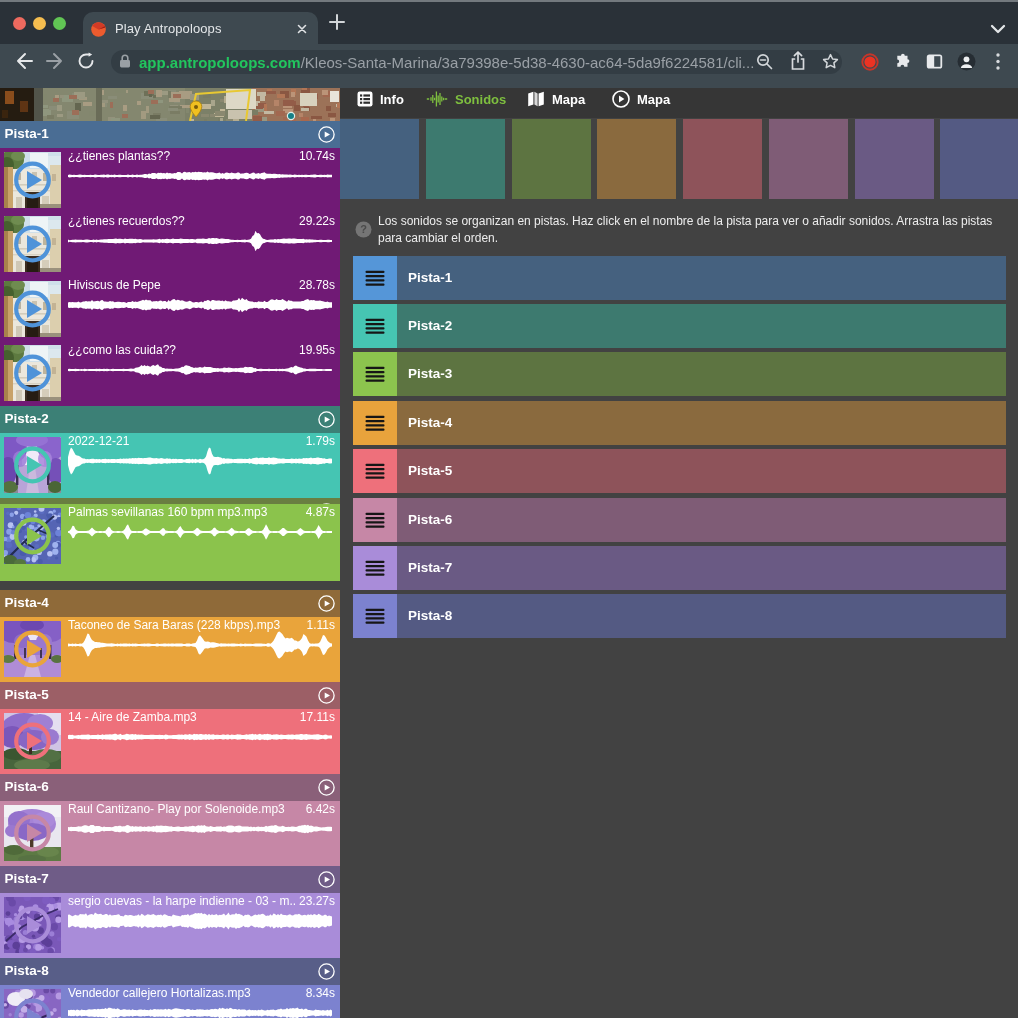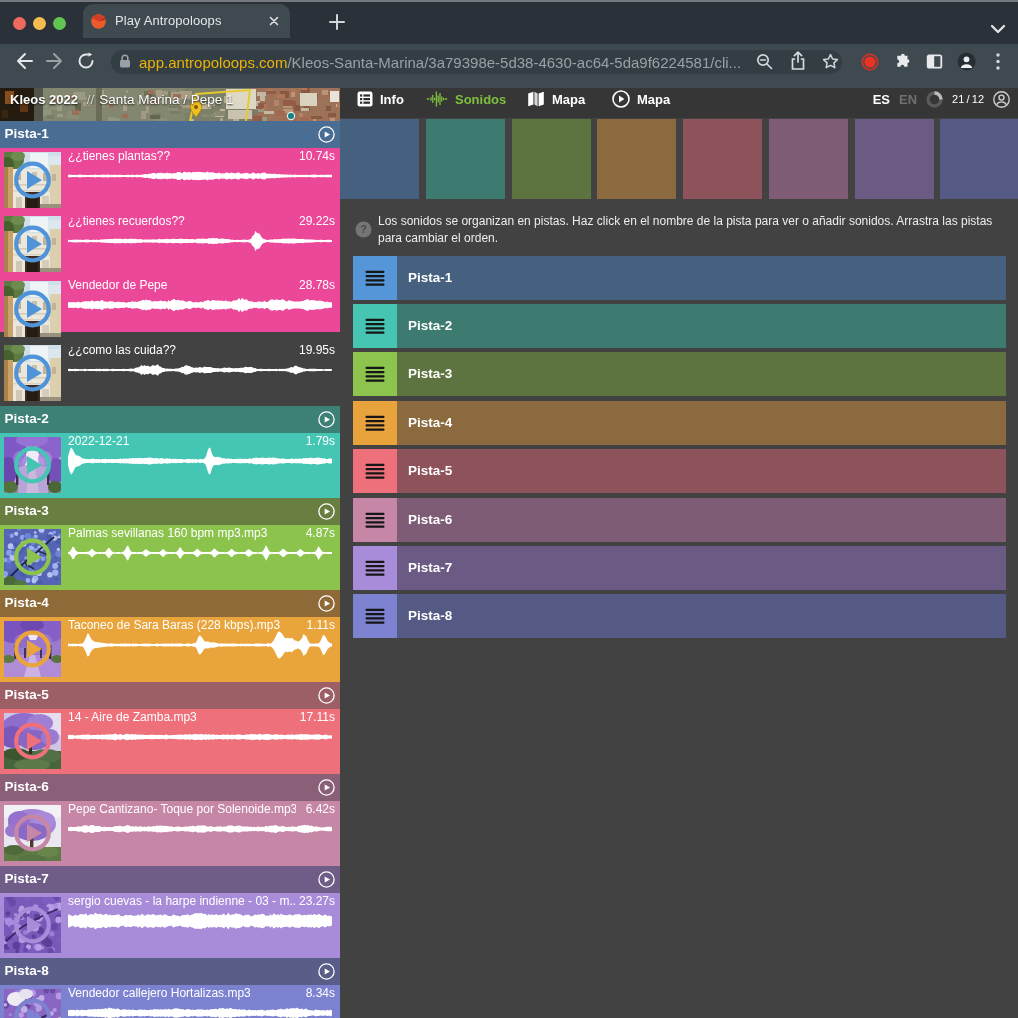--- a/index.html
+++ b/index.html
@@ -1,29 +1,29 @@
 <!DOCTYPE html>
 <html><head><meta charset="utf-8">
 <style>
 *{margin:0;padding:0;box-sizing:border-box}
 html,body{width:1018px;height:1018px;overflow:hidden;background:#424242;font-family:"Liberation Sans",sans-serif}
 #win{position:relative;width:1018px;height:1018px}
 
 #tabstrip{position:absolute;left:0;top:0;width:1018px;height:44px;background:#2a3138}
 .tl{position:absolute;top:17px;width:13px;height:13px;border-radius:50%}
-#tab{position:absolute;left:83px;top:4px;width:207px;height:34px;background:#3e4950;border-radius:10px 10px 0 0}
+#tab{position:absolute;left:83px;top:12px;width:235px;height:34px;background:#3e4950;border-radius:10px 10px 0 0}
 #tab .fav{position:absolute;left:8px;top:10px}
 #tab .ttl{position:absolute;left:32px;top:9px;font-size:13px;color:#e4e7e9;letter-spacing:.1px}
 #tab .cx{position:absolute;right:9px;top:10px}
 #plus{position:absolute;left:327px;top:12px}
 #chev{position:absolute;left:990px;top:20px}
 #addr{position:absolute;left:0;top:44px;width:1018px;height:44px;background:#3e4950}
 #pill{position:absolute;left:111px;top:6px;width:731px;height:24px;border-radius:12px;background:#333d44}
 #url{position:absolute;left:28px;top:4px;font-size:15px;color:#9aa0a6;white-space:nowrap}
-#url b{color:#eab308;font-weight:normal}
+#url b{color:#22c55e;font-weight:bold}
 .aicon{position:absolute;top:0}
 
 #apphdr{position:absolute;left:0;top:88px;width:1018px;height:33px;background:#363636}
 #photo{position:absolute;left:0;top:0;width:340px;height:33px;overflow:hidden}
 #crumbs{position:absolute;left:10px;top:-5.5px;height:33px;line-height:33px;color:#fff;font-size:13.5px;text-shadow:0 1px 2px rgba(0,0,0,.8);white-space:nowrap}
 #crumbs b{font-size:13px}
 #crumbs .sep{color:#ddd;margin:0 5px}
 .nav{position:absolute;top:-5.5px;height:33px;display:flex;align-items:center;gap:7px;color:#fff;font-size:13px;font-weight:bold}
 .nav.grn{color:#7ebf3f}
 #hdr-right{position:absolute;right:8px;top:-5.5px;height:33px;display:flex;align-items:center;gap:9px}
@@ -283,21 +283,20 @@
           <rect x="2" y="22" width="6" height="8" fill="#3a240e"></rect>
           <rect x="226" y="1" width="30" height="20" fill="#ddd8c6"></rect>
           <rect x="228" y="22" width="24" height="9" fill="#c9c2ae"></rect>
           <rect x="300" y="5" width="17" height="13" fill="#d8d2be"></rect>
           <path d="M190,33 L196,6 L250,2 L246,33" fill="none" stroke="#e8c832" stroke-width="2"></path>
           <circle cx="291" cy="28" r="3.6" fill="#157f86" stroke="#dceee8" stroke-width="1.2"></circle>
           <path d="M196,13 c-3.6,0 -5.8,2.6 -5.8,5.6 c0,4.2 5.8,10.4 5.8,10.4 c0,0 5.8,-6.2 5.8,-10.4 c0,-3 -2.2,-5.6 -5.8,-5.6 Z" fill="#f0c020" stroke="#a87f10" stroke-width="0.8"></path>
           <circle cx="196" cy="19" r="2" fill="#7a5c0a"></circle>
           <rect x="330" y="3" width="9" height="11" fill="#e8e4da"></rect>
         </svg></div>
-<div id="crumbs"><b>Kleos 2022</b><span class="sep">&nbsp;//</span>Santa Marina / Pepe 1</div>
 <div class="nav" style="left:357px">
         <svg width="16" height="16" viewBox="0 0 16 16">
           <rect x="0.5" y="0.5" width="15" height="15" rx="2.2" fill="#fff"></rect>
           <rect x="3" y="3.4" width="2.2" height="2.2" fill="#2e2e2e"></rect>
           <rect x="6.4" y="3.4" width="6.6" height="2.2" fill="#2e2e2e"></rect>
           <rect x="3" y="7" width="2.2" height="2.2" fill="#2e2e2e"></rect>
           <rect x="6.4" y="7" width="6.6" height="2.2" fill="#2e2e2e"></rect>
           <rect x="3" y="10.6" width="2.2" height="2.2" fill="#2e2e2e"></rect>
           <rect x="6.4" y="10.6" width="6.6" height="2.2" fill="#2e2e2e"></rect>
         </svg>
@@ -318,44 +317,30 @@
         </svg>
         <span>Mapa</span>
       </div>
 <div class="nav" style="left:612px">
         <svg width="18" height="18" viewBox="0 0 18 18">
           <circle cx="9" cy="9" r="8" fill="none" stroke="#fff" stroke-width="1.6"></circle>
           <path d="M7,5.6 L12.4,9 L7,12.4 Z" fill="#fff"></path>
         </svg>
         <span>Mapa</span>
       </div>
-<div id="hdr-right">
-        <span class="es">ES</span>
-        <span class="en">EN</span>
-        <svg width="17" height="17" viewBox="0 0 17 17">
-          <circle cx="8.5" cy="8.5" r="6.5" fill="none" stroke="#5a5a5a" stroke-width="3.4"></circle>
-          <path d="M8.5,2 A6.5,6.5 0 0,1 15,8.5" fill="none" stroke="#b9bdc1" stroke-width="3.4"></path>
-        </svg>
-        <span class="cnt">21 / 12</span>
-        <svg width="17" height="17" viewBox="0 0 17 17">
-          <circle cx="8.5" cy="8.5" r="7.7" fill="none" stroke="#cfcfcf" stroke-width="1.4"></circle>
-          <circle cx="8.5" cy="6.6" r="2.5" fill="none" stroke="#cfcfcf" stroke-width="1.4"></circle>
-          <path d="M3.6,13.8 a5.2,4.4 0 0,1 9.8,0" fill="none" stroke="#cfcfcf" stroke-width="1.4"></path>
-        </svg>
-      </div>
 </div>
     <div id="sidebar">
 <div class="shdr" style="top:0px;background:#4a6d94">
         <span>Pista-1</span>
         <span class="hplay"><svg width="17" height="17" viewBox="0 0 17 17">
             <circle cx="8.5" cy="8.5" r="7.6" fill="none" stroke="#fff" stroke-width="1.3"></circle>
             <path d="M6.7,5.4 L12,8.5 L6.7,11.6 Z" fill="#fff"></path>
           </svg></span>
       </div>
-<div class="sclips" style="top:27px;height:184px;background:#ec4899">
+<div class="sclips" style="top:27px;height:258px;background:#701a75">
 <div class="clip" style="top:0.0px;height:64.5px">
           <div class="th"><svg width="57" height="56" viewBox="0 0 57 56">
 <rect width="57" height="56" fill="#e8e4d8"></rect>
 <rect x="0" y="0" width="57" height="19" fill="#cfe0ea"></rect>
 <rect x="26" y="1" width="18" height="15" fill="#eef4f6"></rect>
 <rect x="44" y="4" width="13" height="13" fill="#dce8ee"></rect>
 <ellipse cx="8" cy="8" rx="12" ry="10" fill="#5d7a40"></ellipse>
 <ellipse cx="3" cy="13" rx="7" ry="8" fill="#46602e"></ellipse>
 <ellipse cx="14" cy="4" rx="7" ry="5" fill="#6f8c50"></ellipse>
 <rect x="0" y="15" width="9" height="41" fill="#c8a269"></rect>
@@ -438,21 +423,21 @@
 <rect x="48" y="22" width="4" height="7" fill="#c3b394"></rect>
 <rect x="9" y="32" width="37" height="1.6" fill="#d2ccbc"></rect>
 <rect x="9" y="38" width="37" height="1.4" fill="#d8d2c2"></rect>
 <rect x="12" y="45" width="6" height="11" fill="#cfc8b6"></rect>
 <rect x="38" y="44" width="7" height="12" fill="#d5cdba"></rect>
 <rect x="36" y="52" width="21" height="4" fill="#9a917c"></rect>
 </svg><svg class="pov" width="57" height="56" viewBox="0 0 57 56">
               <circle cx="28.5" cy="28" r="16.3" fill="none" stroke="#4f93d9" stroke-width="4.2"></circle>
               <path d="M23,19 L38,28 L23,37 Z" fill="#4f93d9"></path>
             </svg></div>
-          <div class="ct">Vendedor de Pepe</div>
+          <div class="ct">Hiviscus de Pepe</div>
           <div class="cd">28.78s</div>
           <svg class="wav" width="264" height="28" viewBox="0 0 264 28">
             <path d="M0.0,11.4 L1.5,11.0 L3.0,11.2 L4.5,10.9 L6.0,11.2 L7.5,11.3 L9.0,11.3 L10.5,10.6 L12.0,11.4 L13.5,11.2 L15.0,10.6 L16.5,10.6 L18.0,9.9 L19.5,10.5 L21.0,10.3 L22.5,10.6 L24.0,8.9 L25.5,10.4 L27.0,10.2 L28.5,10.0 L30.0,9.8 L31.5,10.4 L33.0,9.3 L34.5,8.9 L36.0,10.6 L37.5,10.4 L39.0,10.7 L40.5,10.7 L42.0,10.0 L43.5,10.5 L45.0,10.2 L46.5,11.2 L48.0,10.9 L49.5,10.7 L51.0,10.7 L52.5,11.1 L54.0,11.3 L55.5,11.0 L57.0,11.2 L58.5,11.9 L60.0,10.9 L61.5,11.1 L63.0,11.0 L64.5,10.0 L66.0,11.0 L67.5,10.4 L69.0,11.0 L70.5,10.4 L72.0,10.1 L73.5,9.4 L75.0,8.7 L76.5,9.4 L78.0,8.6 L79.5,9.2 L81.0,9.2 L82.5,9.3 L84.0,10.8 L85.5,10.2 L87.0,10.3 L88.5,10.1 L90.0,10.4 L91.5,9.8 L93.0,9.5 L94.5,10.6 L96.0,10.0 L97.5,10.1 L99.0,11.3 L100.5,9.1 L102.0,10.6 L103.5,9.2 L105.0,8.3 L106.5,8.0 L108.0,9.5 L109.5,8.8 L111.0,9.1 L112.5,9.8 L114.0,9.3 L115.5,9.8 L117.0,10.5 L118.5,10.8 L120.0,10.5 L121.5,9.7 L123.0,10.3 L124.5,11.3 L126.0,11.4 L127.5,11.1 L129.0,10.9 L130.5,11.5 L132.0,11.1 L133.5,10.5 L135.0,11.4 L136.5,9.7 L138.0,10.0 L139.5,8.9 L141.0,9.3 L142.5,10.5 L144.0,8.9 L145.5,9.1 L147.0,9.5 L148.5,9.8 L150.0,9.4 L151.5,9.4 L153.0,10.0 L154.5,9.4 L156.0,10.4 L157.5,9.3 L159.0,10.3 L160.5,10.2 L162.0,10.6 L163.5,10.7 L165.0,9.4 L166.5,9.5 L168.0,9.2 L169.5,8.9 L171.0,6.8 L172.5,9.3 L174.0,6.8 L175.5,8.1 L177.0,9.0 L178.5,8.1 L180.0,9.7 L181.5,10.3 L183.0,10.5 L184.5,10.4 L186.0,11.3 L187.5,11.1 L189.0,11.2 L190.5,10.3 L192.0,10.7 L193.5,10.8 L195.0,11.0 L196.5,9.7 L198.0,10.9 L199.5,10.9 L201.0,10.0 L202.5,8.7 L204.0,8.3 L205.5,8.7 L207.0,9.2 L208.5,8.1 L210.0,8.9 L211.5,9.1 L213.0,8.9 L214.5,8.0 L216.0,8.9 L217.5,9.8 L219.0,10.7 L220.5,9.0 L222.0,9.8 L223.5,9.8 L225.0,10.5 L226.5,10.4 L228.0,10.4 L229.5,10.5 L231.0,10.6 L232.5,10.6 L234.0,10.0 L235.5,10.1 L237.0,9.1 L238.5,8.6 L240.0,7.9 L241.5,9.6 L243.0,9.0 L244.5,9.2 L246.0,9.0 L247.5,9.7 L249.0,9.7 L250.5,9.7 L252.0,9.6 L253.5,10.1 L255.0,10.2 L256.5,10.8 L258.0,10.9 L259.5,10.5 L261.0,11.2 L262.5,11.2 L264.0,11.3 L264.0,16.7 L262.5,16.8 L261.0,16.8 L259.5,17.5 L258.0,17.1 L256.5,17.2 L255.0,17.8 L253.5,17.9 L252.0,18.4 L250.5,18.3 L249.0,18.3 L247.5,18.3 L246.0,19.0 L244.5,18.8 L243.0,19.0 L241.5,18.4 L240.0,20.1 L238.5,19.4 L237.0,18.9 L235.5,17.9 L234.0,18.0 L232.5,17.4 L231.0,17.4 L229.5,17.5 L228.0,17.6 L226.5,17.6 L225.0,17.5 L223.5,18.2 L222.0,18.2 L220.5,19.0 L219.0,17.3 L217.5,18.2 L216.0,19.1 L214.5,20.0 L213.0,19.1 L211.5,18.9 L210.0,19.1 L208.5,19.9 L207.0,18.8 L205.5,19.3 L204.0,19.7 L202.5,19.3 L201.0,18.0 L199.5,17.1 L198.0,17.1 L196.5,18.3 L195.0,17.0 L193.5,17.2 L192.0,17.3 L190.5,17.7 L189.0,16.8 L187.5,16.9 L186.0,16.7 L184.5,17.6 L183.0,17.5 L181.5,17.7 L180.0,18.3 L178.5,19.9 L177.0,19.0 L175.5,19.9 L174.0,21.2 L172.5,18.7 L171.0,21.2 L169.5,19.1 L168.0,18.8 L166.5,18.5 L165.0,18.6 L163.5,17.3 L162.0,17.4 L160.5,17.8 L159.0,17.7 L157.5,18.7 L156.0,17.6 L154.5,18.6 L153.0,18.0 L151.5,18.6 L150.0,18.6 L148.5,18.2 L147.0,18.5 L145.5,18.9 L144.0,19.1 L142.5,17.5 L141.0,18.7 L139.5,19.1 L138.0,18.0 L136.5,18.3 L135.0,16.6 L133.5,17.5 L132.0,16.9 L130.5,16.5 L129.0,17.1 L127.5,16.9 L126.0,16.6 L124.5,16.7 L123.0,17.7 L121.5,18.3 L120.0,17.5 L118.5,17.2 L117.0,17.5 L115.5,18.2 L114.0,18.7 L112.5,18.2 L111.0,18.9 L109.5,19.2 L108.0,18.5 L106.5,20.0 L105.0,19.7 L103.5,18.8 L102.0,17.4 L100.5,18.9 L99.0,16.7 L97.5,17.9 L96.0,18.0 L94.5,17.4 L93.0,18.5 L91.5,18.2 L90.0,17.6 L88.5,17.9 L87.0,17.7 L85.5,17.8 L84.0,17.2 L82.5,18.7 L81.0,18.8 L79.5,18.8 L78.0,19.4 L76.5,18.6 L75.0,19.3 L73.5,18.6 L72.0,17.9 L70.5,17.6 L69.0,17.0 L67.5,17.6 L66.0,17.0 L64.5,18.0 L63.0,17.0 L61.5,16.9 L60.0,17.1 L58.5,16.1 L57.0,16.8 L55.5,17.0 L54.0,16.7 L52.5,16.9 L51.0,17.3 L49.5,17.3 L48.0,17.1 L46.5,16.8 L45.0,17.8 L43.5,17.5 L42.0,18.0 L40.5,17.3 L39.0,17.3 L37.5,17.6 L36.0,17.4 L34.5,19.1 L33.0,18.7 L31.5,17.6 L30.0,18.2 L28.5,18.0 L27.0,17.8 L25.5,17.6 L24.0,19.1 L22.5,17.4 L21.0,17.7 L19.5,17.5 L18.0,18.1 L16.5,17.4 L15.0,17.4 L13.5,16.8 L12.0,16.6 L10.5,17.4 L9.0,16.7 L7.5,16.7 L6.0,16.8 L4.5,17.1 L3.0,16.8 L1.5,17.0 L0.0,16.6 Z" fill="#fff"></path>
           </svg>
         </div>
 <div class="clip" style="top:193.5px;height:64.5px">
           <div class="th"><svg width="57" height="56" viewBox="0 0 57 56">
 <rect width="57" height="56" fill="#e8e4d8"></rect>
 <rect x="0" y="0" width="57" height="19" fill="#cfe0ea"></rect>
 <rect x="26" y="1" width="18" height="15" fill="#eef4f6"></rect>
@@ -523,21 +508,21 @@
           </svg>
         </div>
 </div>
 <div class="shdr" style="top:377px;background:#697e41">
         <span>Pista-3</span>
         <span class="hplay"><svg width="17" height="17" viewBox="0 0 17 17">
             <circle cx="8.5" cy="8.5" r="7.6" fill="none" stroke="#fff" stroke-width="1.3"></circle>
             <path d="M6.7,5.4 L12,8.5 L6.7,11.6 Z" fill="#fff"></path>
           </svg></span>
       </div>
-<div class="sclips" style="top:404px;height:65px;background:#8bc34c">
+<div class="sclips" style="top:383px;height:77px;background:#8bc34c">
 <div class="clip" style="top:0.0px;height:65.0px">
           <div class="th"><svg width="57" height="56" viewBox="0 0 57 56">
               <rect width="57" height="56" fill="#5565b4"></rect>
               <circle cx="18.5" cy="8.4" r="2.6" fill="#8ba0e8"></circle>
               <circle cx="46.8" cy="5.3" r="2.5" fill="#9fb2ee"></circle>
               <circle cx="12.2" cy="4.8" r="2.1" fill="#b7c2f2"></circle>
               <circle cx="5.2" cy="23.8" r="3.0" fill="#8ba0e8"></circle>
               <circle cx="54.0" cy="35.3" r="2.5" fill="#8ba0e8"></circle>
               <circle cx="32.9" cy="22.2" r="3.3" fill="#8ba0e8"></circle>
               <circle cx="31.7" cy="7.5" r="2.1" fill="#9fb2ee"></circle>
@@ -727,21 +712,21 @@
 <ellipse cx="8" cy="26" rx="7" ry="6" fill="#9a78d0"></ellipse>
 <rect x="26" y="31" width="3.4" height="13" fill="#4c3a28"></rect>
 <rect x="0" y="42" width="57" height="14" fill="#5d7a44"></rect>
 <ellipse cx="10" cy="45" rx="10" ry="5" fill="#4f6a3a"></ellipse>
 <ellipse cx="44" cy="47" rx="11" ry="5" fill="#68854c"></ellipse>
 <ellipse cx="28" cy="54" rx="14" ry="4" fill="#577243"></ellipse>
 </svg><svg class="pov" width="57" height="56" viewBox="0 0 57 56">
               <circle cx="28.5" cy="28" r="16.3" fill="none" stroke="#c687a6" stroke-width="4.2"></circle>
               <path d="M23,19 L38,28 L23,37 Z" fill="#c687a6"></path>
             </svg></div>
-          <div class="ct">Pepe Cantizano- Toque por Solenoide.mp3</div>
+          <div class="ct">Raul Cantizano- Play por Solenoide.mp3</div>
           <div class="cd">6.42s</div>
           <svg class="wav" width="264" height="28" viewBox="0 0 264 28">
             <path d="M0.0,12.1 L1.5,12.3 L3.0,11.8 L4.5,12.1 L6.0,11.9 L7.5,11.9 L9.0,11.7 L10.5,11.3 L12.0,11.4 L13.5,11.4 L15.0,10.8 L16.5,10.3 L18.0,10.3 L19.5,10.8 L21.0,11.2 L22.5,9.9 L24.0,10.1 L25.5,10.1 L27.0,11.3 L28.5,11.0 L30.0,11.0 L31.5,10.9 L33.0,11.7 L34.5,12.2 L36.0,11.6 L37.5,12.0 L39.0,12.1 L40.5,12.0 L42.0,12.1 L43.5,12.2 L45.0,11.9 L46.5,11.3 L48.0,11.0 L49.5,11.3 L51.0,10.8 L52.5,10.8 L54.0,11.4 L55.5,11.2 L57.0,11.2 L58.5,10.2 L60.0,9.9 L61.5,10.7 L63.0,11.5 L64.5,11.1 L66.0,11.7 L67.5,11.2 L69.0,11.6 L70.5,11.8 L72.0,11.2 L73.5,11.6 L75.0,11.9 L76.5,11.6 L78.0,11.9 L79.5,11.6 L81.0,11.3 L82.5,11.8 L84.0,11.4 L85.5,11.1 L87.0,11.4 L88.5,10.4 L90.0,10.7 L91.5,10.7 L93.0,10.6 L94.5,10.7 L96.0,11.1 L97.5,10.7 L99.0,11.1 L100.5,11.3 L102.0,11.6 L103.5,11.3 L105.0,12.0 L106.5,12.1 L108.0,11.7 L109.5,11.6 L111.0,11.6 L112.5,12.1 L114.0,11.9 L115.5,12.0 L117.0,11.6 L118.5,11.5 L120.0,11.8 L121.5,11.3 L123.0,11.2 L124.5,10.8 L126.0,11.0 L127.5,11.6 L129.0,10.8 L130.5,10.3 L132.0,10.7 L133.5,10.2 L135.0,10.7 L136.5,10.1 L138.0,11.3 L139.5,11.4 L141.0,11.7 L142.5,11.0 L144.0,11.5 L145.5,12.0 L147.0,11.9 L148.5,11.4 L150.0,11.4 L151.5,11.6 L153.0,11.3 L154.5,12.0 L156.0,11.6 L157.5,11.7 L159.0,11.1 L160.5,10.5 L162.0,10.5 L163.5,10.6 L165.0,10.7 L166.5,11.4 L168.0,10.9 L169.5,10.7 L171.0,10.6 L172.5,10.7 L174.0,11.6 L175.5,11.5 L177.0,11.5 L178.5,11.4 L180.0,11.5 L181.5,12.1 L183.0,11.6 L184.5,12.3 L186.0,11.7 L187.5,12.2 L189.0,11.7 L190.5,11.6 L192.0,12.0 L193.5,11.8 L195.0,11.9 L196.5,11.7 L198.0,10.7 L199.5,11.6 L201.0,11.1 L202.5,10.8 L204.0,10.5 L205.5,10.8 L207.0,10.1 L208.5,10.2 L210.0,11.2 L211.5,11.5 L213.0,11.6 L214.5,10.7 L216.0,11.3 L217.5,12.0 L219.0,12.1 L220.5,11.7 L222.0,12.0 L223.5,11.6 L225.0,11.5 L226.5,11.7 L228.0,11.9 L229.5,11.6 L231.0,10.7 L232.5,10.8 L234.0,10.2 L235.5,10.3 L237.0,9.8 L238.5,10.5 L240.0,9.7 L241.5,10.9 L243.0,10.5 L244.5,11.1 L246.0,11.8 L247.5,11.5 L249.0,11.5 L250.5,11.9 L252.0,12.3 L253.5,12.4 L255.0,12.3 L256.5,12.3 L258.0,12.1 L259.5,11.8 L261.0,11.8 L262.5,11.7 L264.0,11.9 L264.0,16.1 L262.5,16.3 L261.0,16.2 L259.5,16.2 L258.0,15.9 L256.5,15.7 L255.0,15.7 L253.5,15.6 L252.0,15.7 L250.5,16.1 L249.0,16.5 L247.5,16.5 L246.0,16.2 L244.5,16.9 L243.0,17.5 L241.5,17.1 L240.0,18.3 L238.5,17.5 L237.0,18.2 L235.5,17.7 L234.0,17.8 L232.5,17.2 L231.0,17.3 L229.5,16.4 L228.0,16.1 L226.5,16.3 L225.0,16.5 L223.5,16.4 L222.0,16.0 L220.5,16.3 L219.0,15.9 L217.5,16.0 L216.0,16.7 L214.5,17.3 L213.0,16.4 L211.5,16.5 L210.0,16.8 L208.5,17.8 L207.0,17.9 L205.5,17.2 L204.0,17.5 L202.5,17.2 L201.0,16.9 L199.5,16.4 L198.0,17.3 L196.5,16.3 L195.0,16.1 L193.5,16.2 L192.0,16.0 L190.5,16.4 L189.0,16.3 L187.5,15.8 L186.0,16.3 L184.5,15.7 L183.0,16.4 L181.5,15.9 L180.0,16.5 L178.5,16.6 L177.0,16.5 L175.5,16.5 L174.0,16.4 L172.5,17.3 L171.0,17.4 L169.5,17.3 L168.0,17.1 L166.5,16.6 L165.0,17.3 L163.5,17.4 L162.0,17.5 L160.5,17.5 L159.0,16.9 L157.5,16.3 L156.0,16.4 L154.5,16.0 L153.0,16.7 L151.5,16.4 L150.0,16.6 L148.5,16.6 L147.0,16.1 L145.5,16.0 L144.0,16.5 L142.5,17.0 L141.0,16.3 L139.5,16.6 L138.0,16.7 L136.5,17.9 L135.0,17.3 L133.5,17.8 L132.0,17.3 L130.5,17.7 L129.0,17.2 L127.5,16.4 L126.0,17.0 L124.5,17.2 L123.0,16.8 L121.5,16.7 L120.0,16.2 L118.5,16.5 L117.0,16.4 L115.5,16.0 L114.0,16.1 L112.5,15.9 L111.0,16.4 L109.5,16.4 L108.0,16.3 L106.5,15.9 L105.0,16.0 L103.5,16.7 L102.0,16.4 L100.5,16.7 L99.0,16.9 L97.5,17.3 L96.0,16.9 L94.5,17.3 L93.0,17.4 L91.5,17.3 L90.0,17.3 L88.5,17.6 L87.0,16.6 L85.5,16.9 L84.0,16.6 L82.5,16.2 L81.0,16.7 L79.5,16.4 L78.0,16.1 L76.5,16.4 L75.0,16.1 L73.5,16.4 L72.0,16.8 L70.5,16.2 L69.0,16.4 L67.5,16.8 L66.0,16.3 L64.5,16.9 L63.0,16.5 L61.5,17.3 L60.0,18.1 L58.5,17.8 L57.0,16.8 L55.5,16.8 L54.0,16.6 L52.5,17.2 L51.0,17.2 L49.5,16.7 L48.0,17.0 L46.5,16.7 L45.0,16.1 L43.5,15.8 L42.0,15.9 L40.5,16.0 L39.0,15.9 L37.5,16.0 L36.0,16.4 L34.5,15.8 L33.0,16.3 L31.5,17.1 L30.0,17.0 L28.5,17.0 L27.0,16.7 L25.5,17.9 L24.0,17.9 L22.5,18.1 L21.0,16.8 L19.5,17.2 L18.0,17.7 L16.5,17.7 L15.0,17.2 L13.5,16.6 L12.0,16.6 L10.5,16.7 L9.0,16.3 L7.5,16.1 L6.0,16.1 L4.5,15.9 L3.0,16.2 L1.5,15.7 L0.0,15.9 Z" fill="#fff"></path>
           </svg>
         </div>
 </div>
 <div class="shdr" style="top:745px;background:#6f5c87">
         <span>Pista-7</span>
         <span class="hplay"><svg width="17" height="17" viewBox="0 0 17 17">
             <circle cx="8.5" cy="8.5" r="7.6" fill="none" stroke="#fff" stroke-width="1.3"></circle>

